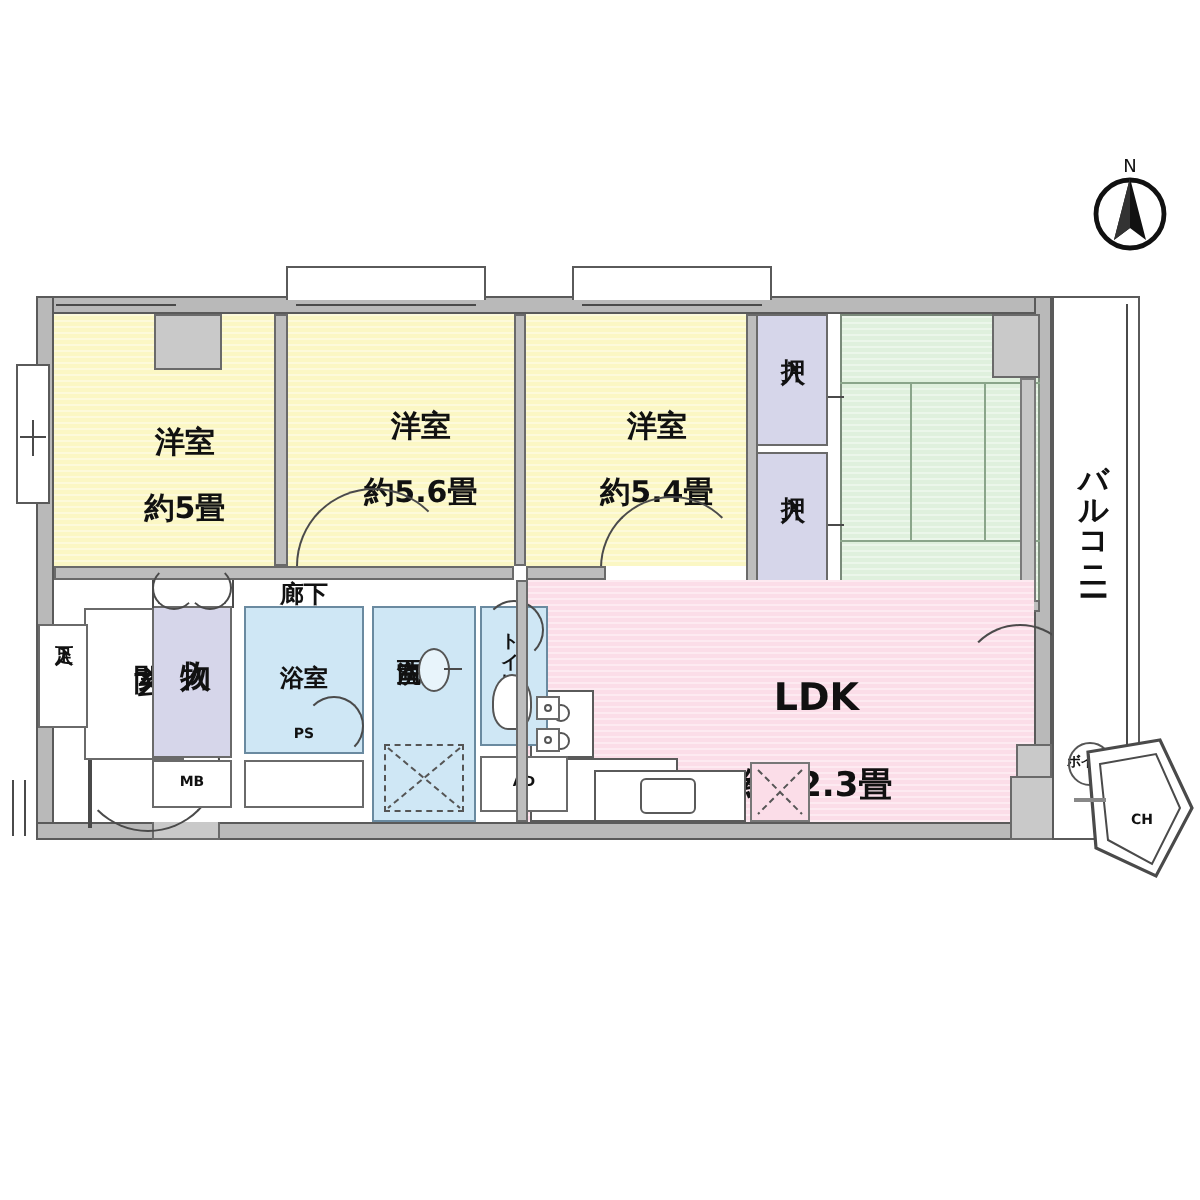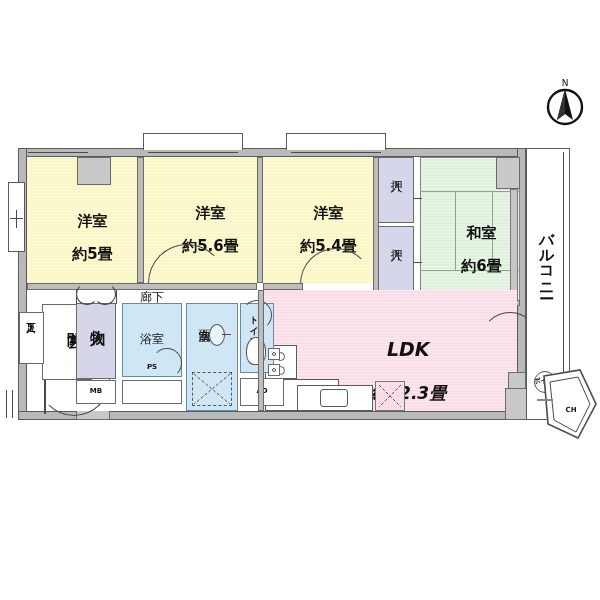--- a/index.html
+++ b/index.html
@@ -32,21 +32,21 @@
   .hline{height:1px;}
   .vline{width:1px;}
   .box{position:absolute;border:1px solid #5a5a5a;box-sizing:border-box;background:#fff;}
   .boxn{position:absolute;border:1px solid #6a6a6a;box-sizing:border-box;}
 
   
   .lab{position:absolute;color:#111;text-align:center;line-height:1.12;
        white-space:pre;font-family:"DejaVu Sans","Liberation Sans",sans-serif;}
   .lab-lg{font-size:17px;font-weight:600;}
   .lab-md{font-size:15px;font-weight:600;}
-  .lab-sm{font-size:12px;font-weight:400;}
+  .lab-sm{font-size:12px;font-weight:700;}
   .lab-xs{font-size:9px;font-weight:600;}
   .lab-tiny{font-size:7px;font-weight:700;}
   .vert{writing-mode:vertical-rl;text-orientation:upright;white-space:pre;}
 
   
   .arc{position:absolute;border:1px solid #4a4a4a;border-radius:50%;
        background:transparent;box-sizing:border-box;}
   .arc-tl{border-right-color:transparent;border-bottom-color:transparent;}
   .arc-tr{border-left-color:transparent;border-bottom-color:transparent;}
 
@@ -124,38 +124,34 @@
   <div class="wall-thin" style="left:373px;top:157px;width:6px;height:148px;background:#bdbdbd;border:1px solid #6a6a6a;"></div>
 
   <div class="room fill-green" style="left:420px;top:157px;width:100px;height:148px;border:1px solid #7a8a7a;">
     <div class="tex"></div>
   </div>
 
   <div class="line hline" style="left:420px;top:191px;width:100px;background:#8aa58a;"></div>
   <div class="line hline" style="left:420px;top:270px;width:100px;background:#8aa58a;"></div>
   <div class="line vline" style="left:455px;top:191px;height:79px;background:#8aa58a;"></div>
   <div class="line vline" style="left:492px;top:191px;height:79px;background:#8aa58a;"></div>
-  <div class="lab lab-md" style="left:432px;top:208px;width:78px;">
-    <span>和室</span><br>
-    <span>約6畳</span>
-  </div>
 
   <div class="boxn fill-grey" style="left:496px;top:157px;width:24px;height:32px;"></div>
 
   <div class="line hline" style="left:414px;top:198px;width:8px;"></div>
   <div class="line hline" style="left:414px;top:262px;width:8px;"></div>
 
   <div class="wall-thin" style="left:378px;top:300px;width:142px;height:6px;background:#bdbdbd;border:1px solid #6a6a6a;"></div>
 
   <div class="wall-thin" style="left:510px;top:189px;width:8px;height:112px;background:#c6c6c6;border:1px solid #7a7a7a;"></div>
 
   <div class="room fill-pink" style="left:263px;top:290px;width:254px;height:121px;">
     <div class="tex"></div>
   </div>
-  <div class="lab lab-lg" style="left:340px;top:318px;width:110px;font-size:19px;font-style:italic;">
+  <div class="lab lab-lg" style="left:340px;top:318px;width:110px;font-size:19px;">
     <span>LDK</span><br>
     <span style="font-size:17px;">約12.3畳</span>
   </div>
 
   <div class="box" style="left:265px;top:345px;width:32px;height:34px;"></div>
   <div class="abs" style="left:276px;top:352px;width:9px;height:9px;border:1px solid #555;border-radius:50%;"></div>
   <div class="abs" style="left:276px;top:366px;width:9px;height:9px;border:1px solid #555;border-radius:50%;"></div>
   <div class="box" style="left:265px;top:379px;width:74px;height:32px;"></div>
   <div class="box" style="left:297px;top:385px;width:76px;height:26px;"></div>
   <div class="box" style="left:320px;top:389px;width:28px;height:18px;border-radius:3px;"></div>

